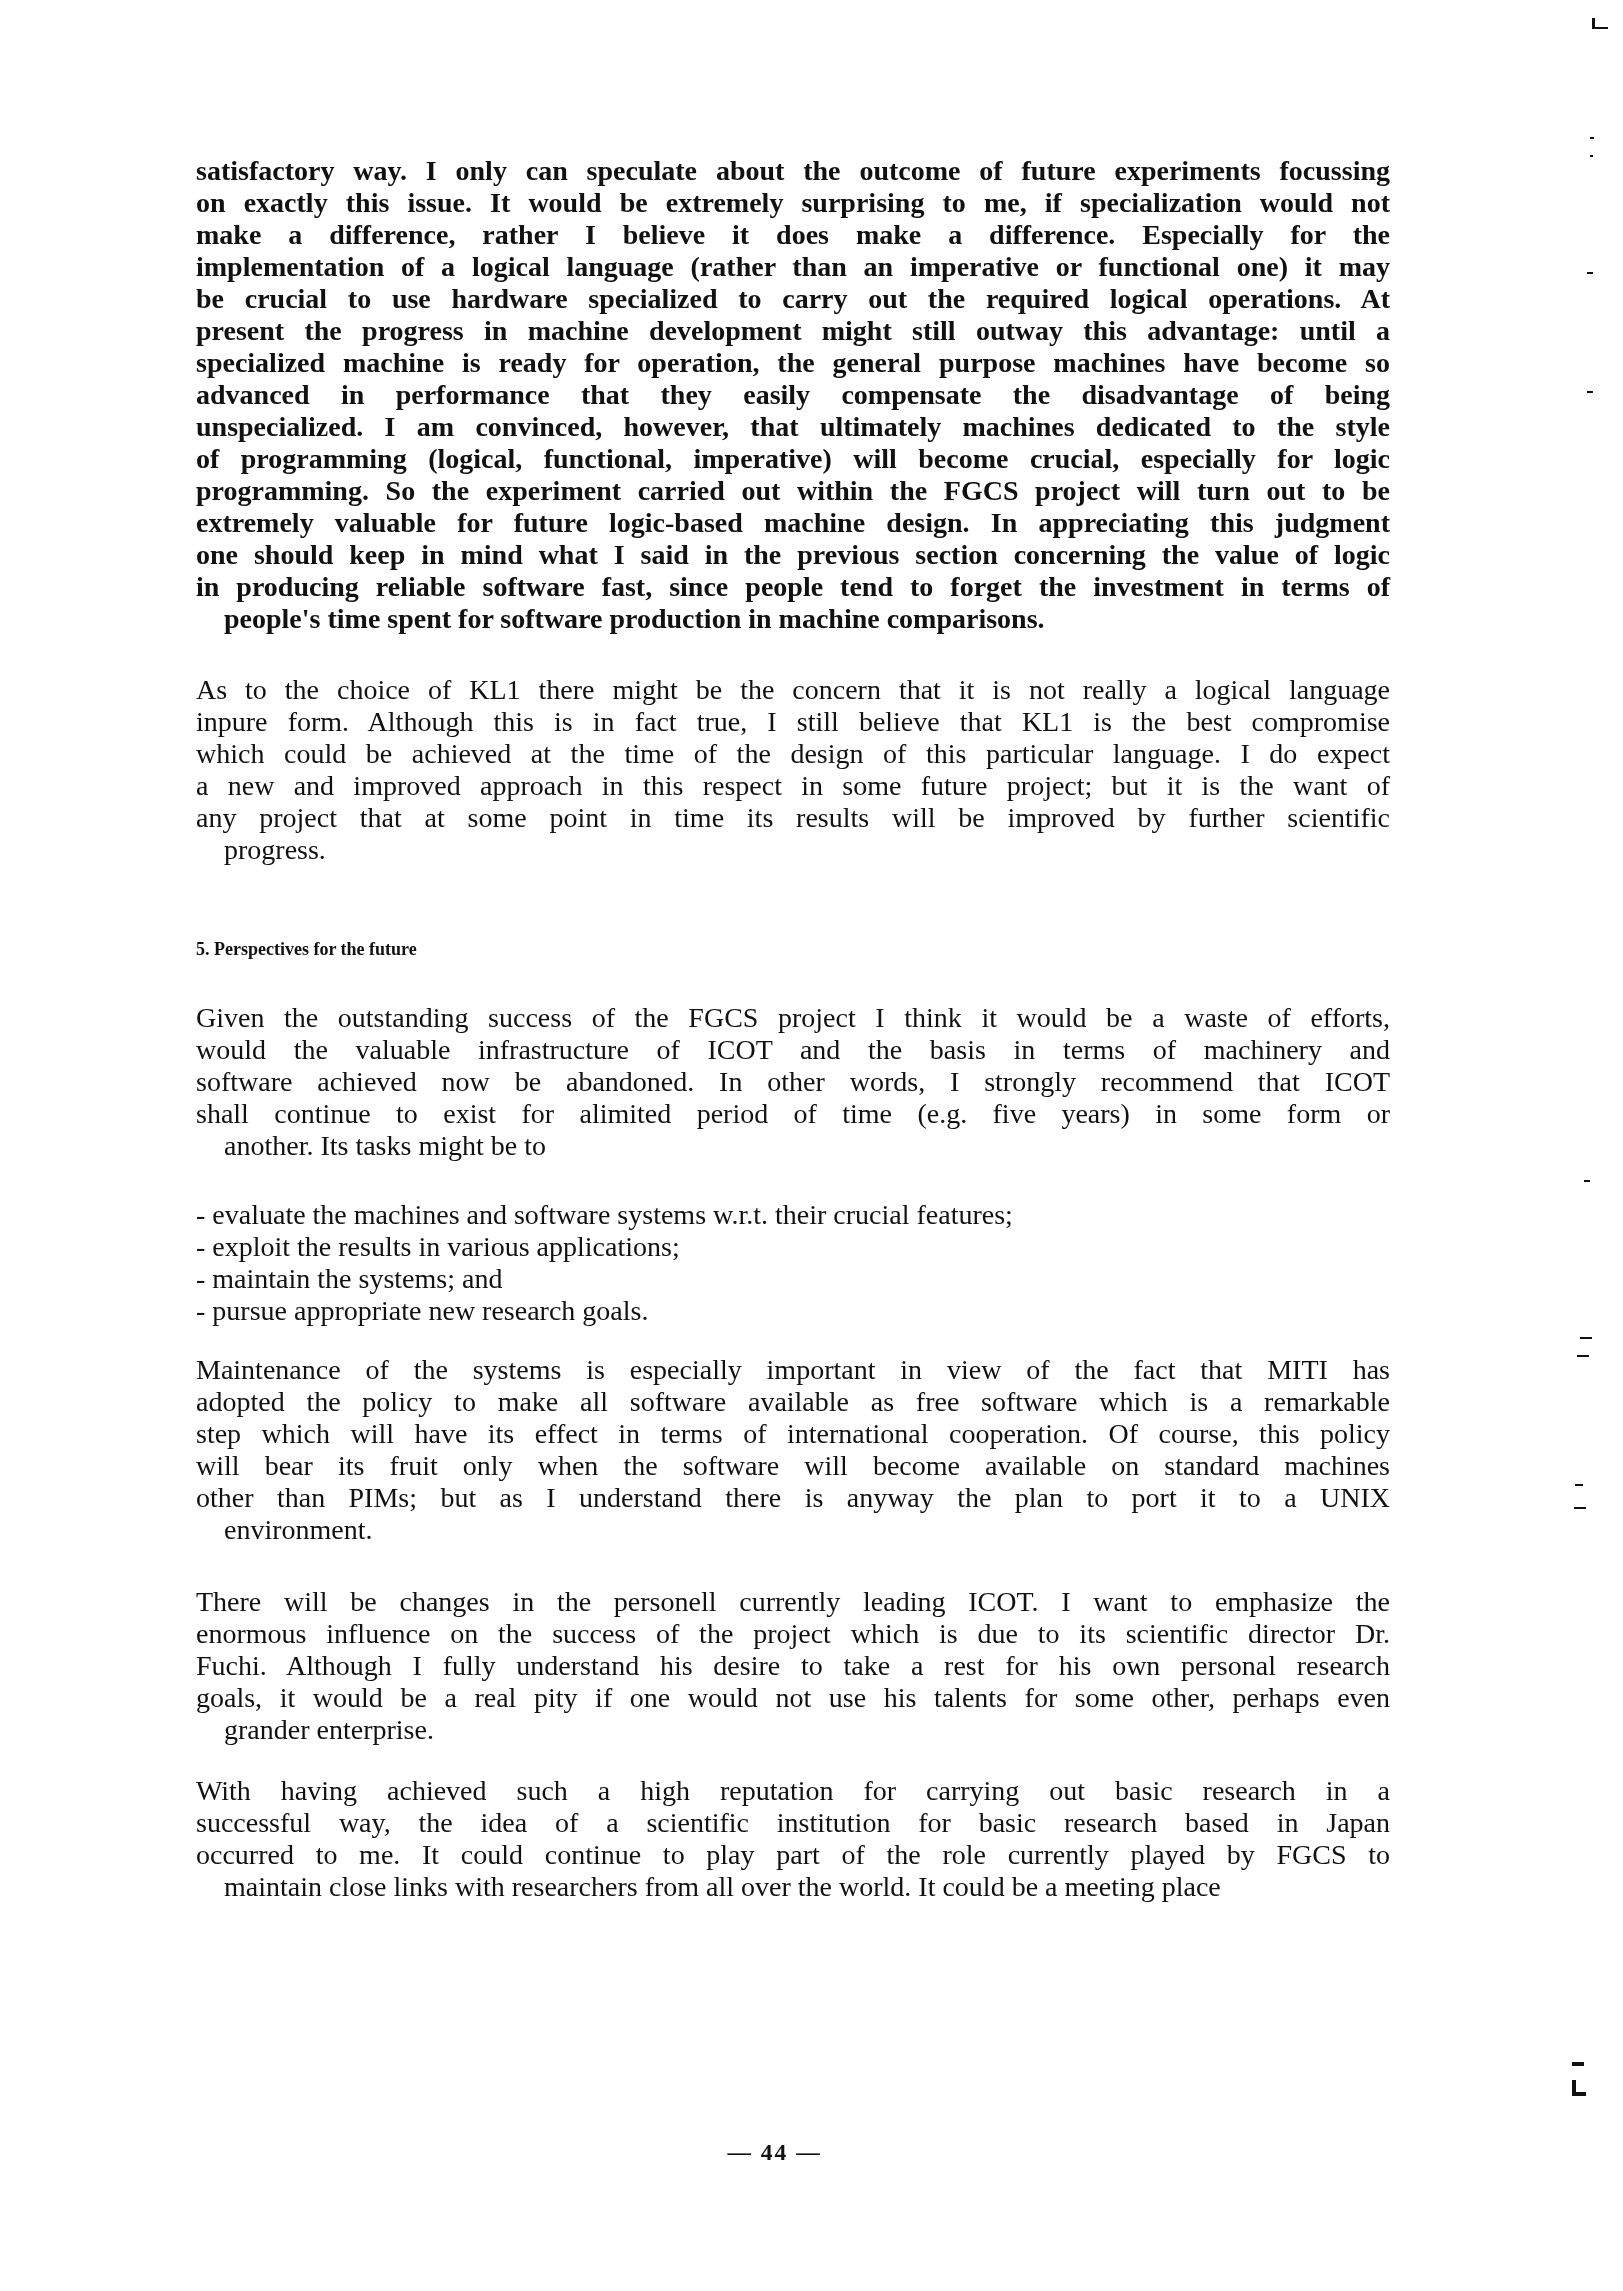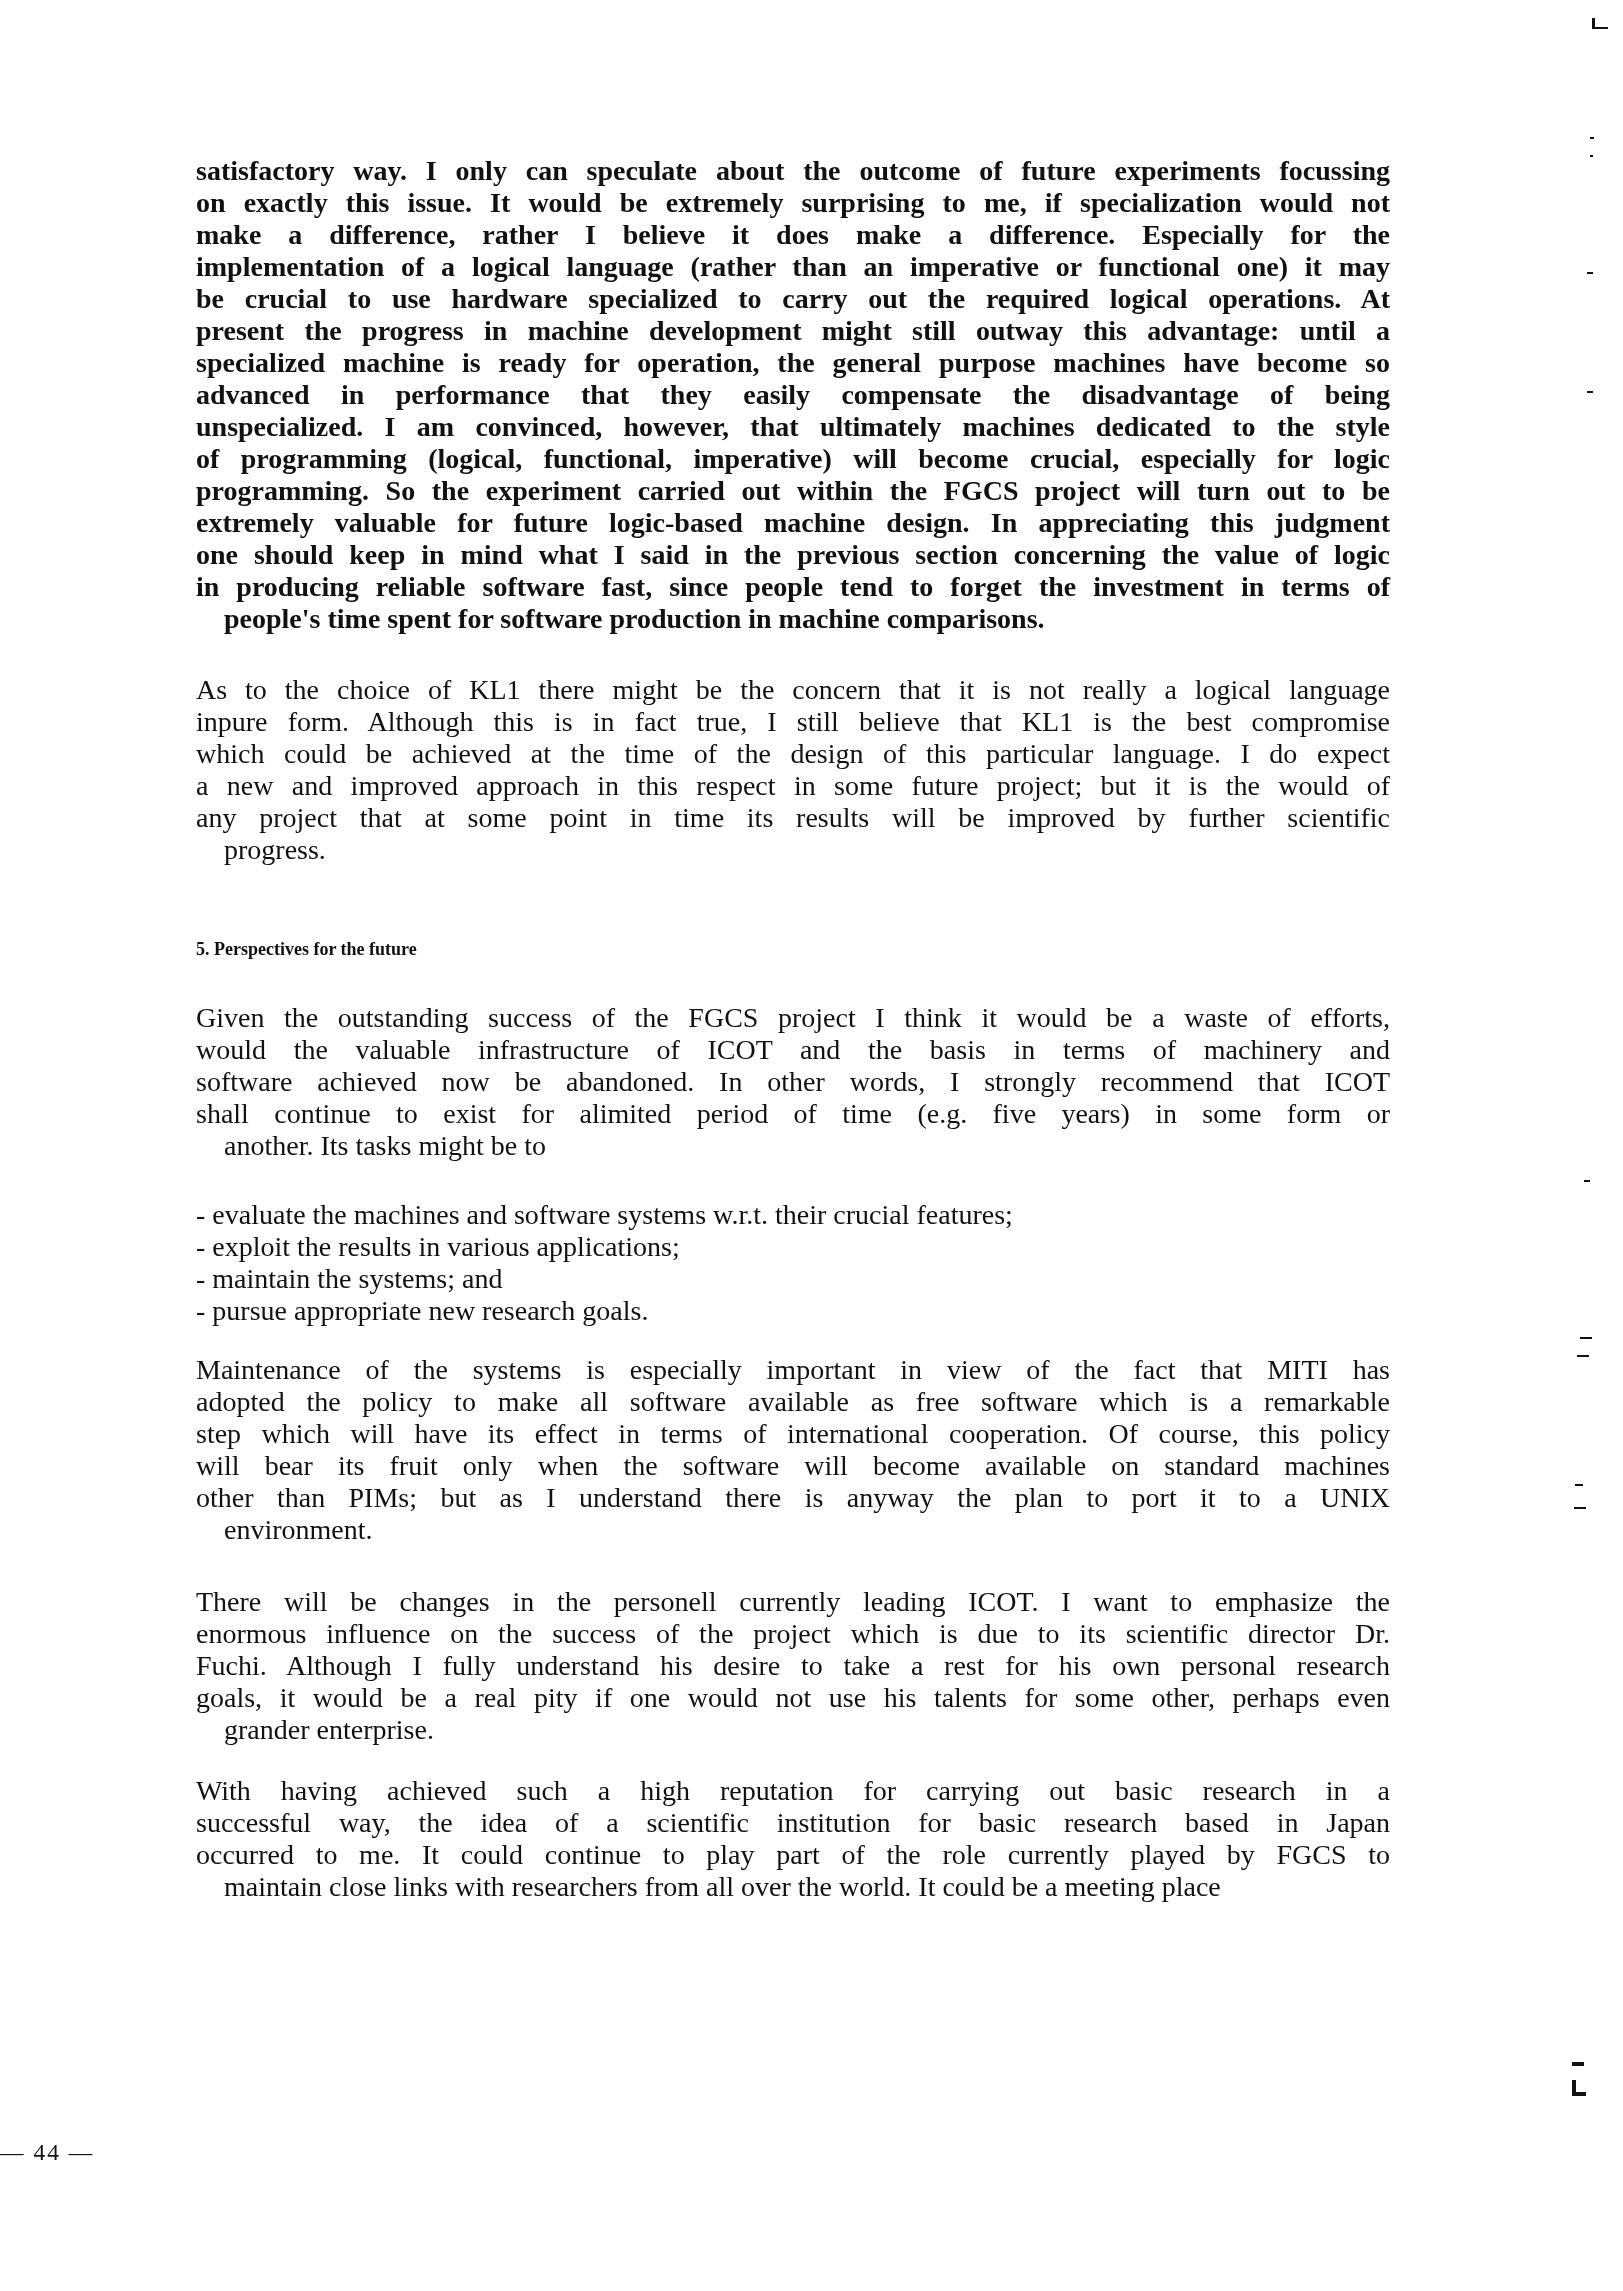--- a/index.html
+++ b/index.html
@@ -5,21 +5,21 @@
   html, body { margin: 0; padding: 0; background: #ffffff; }
   body { width: 1623px; height: 2292px; position: relative; overflow: hidden;
          font-family: "Liberation Serif", "DejaVu Serif", serif; color: #111111; }
   .page { position: absolute; left: 0; top: 0; width: 1623px; height: 2292px; }
   .block { position: absolute; left: 196px; width: 1194px; font-size: 28px; line-height: 32px; }
   .line { display: block; text-align: justify; text-align-last: justify; white-space: nowrap; height: 32px; overflow: visible; }
   .line.last { text-align-last: left; margin-left: 28px; }
   .heading { position: absolute; left: 196px; top: 933px; font-size: 18px; font-weight: bold; line-height: 33px; }
   .list { position: absolute; left: 196px; width: 1194px; top: 1199px; font-size: 28px; line-height: 32px; }
   .list .item { display: block; white-space: nowrap; height: 32px; }
-  .pagenum { position: absolute; top: 2139px; left: 0; width: 1549px; font-size: 23.5px; font-weight: normal; letter-spacing: 2px; }
+  .pagenum { position: absolute; top: 2139px; left: 0; width: 1549px; text-align: center; font-size: 23.5px; font-weight: bold; letter-spacing: 2px; }
   .mark { position: absolute; background: #111; }
 </style>
 </head>
 <body>
 
 <div class="page">
 
   <div class="mark" style="left:1592px;top:17.6px;width:2.9px;height:11.8px;"></div>
   <div class="mark" style="left:1592px;top:27.4px;width:15.7px;height:2px;"></div>
   <div class="mark" style="left:1590px;top:137px;width:3.9px;height:2px;"></div>
@@ -49,21 +49,21 @@
       <span class="line">programming. So the experiment carried out within the FGCS project will turn out to be</span>
       <span class="line">extremely valuable for future logic-based machine design. In appreciating this judgment</span>
       <span class="line">one should keep in mind what I said in the previous section concerning the value of logic</span>
       <span class="line">in producing reliable software fast, since people tend to forget the investment in terms of</span>
       <span class="line last">people's time spent for software production in machine comparisons.</span>
     </div>
   <div class="block" style="top:674px;">
       <span class="line">As to the choice of KL1 there might be the concern that it is not really a logical language</span>
       <span class="line">inpure form. Although this is in fact true, I still believe that KL1 is the best compromise</span>
       <span class="line">which could be achieved at the time of the design of this particular language. I do expect</span>
-      <span class="line">a new and improved approach in this respect in some future project; but it is the would of</span>
+      <span class="line">a new and improved approach in this respect in some future project; but it is the want of</span>
       <span class="line">any project that at some point in time its results will be improved by further scientific</span>
       <span class="line last">progress.</span>
     </div>
 
   <div class="heading">5. Perspectives for  the future</div>
 
   <div class="block" style="top:1002px;">
       <span class="line">Given the outstanding success of the FGCS project I think it would be a waste of efforts,</span>
       <span class="line">would the valuable infrastructure of ICOT and the basis in terms of machinery and</span>
       <span class="line">software achieved now be abandoned. In other words, I strongly recommend that ICOT</span>

